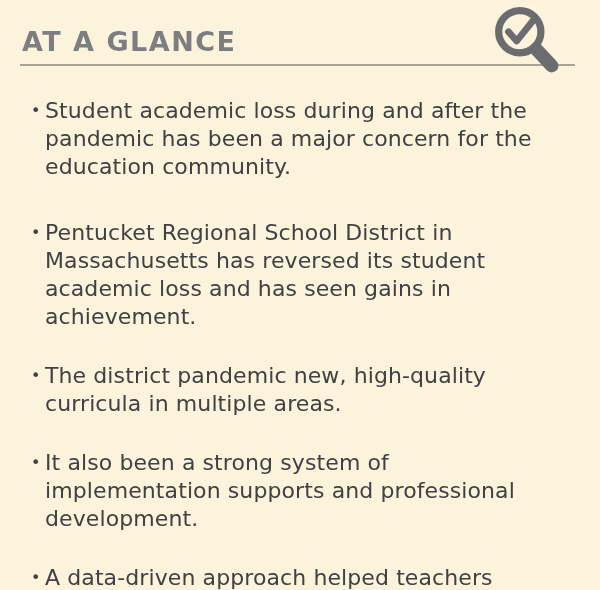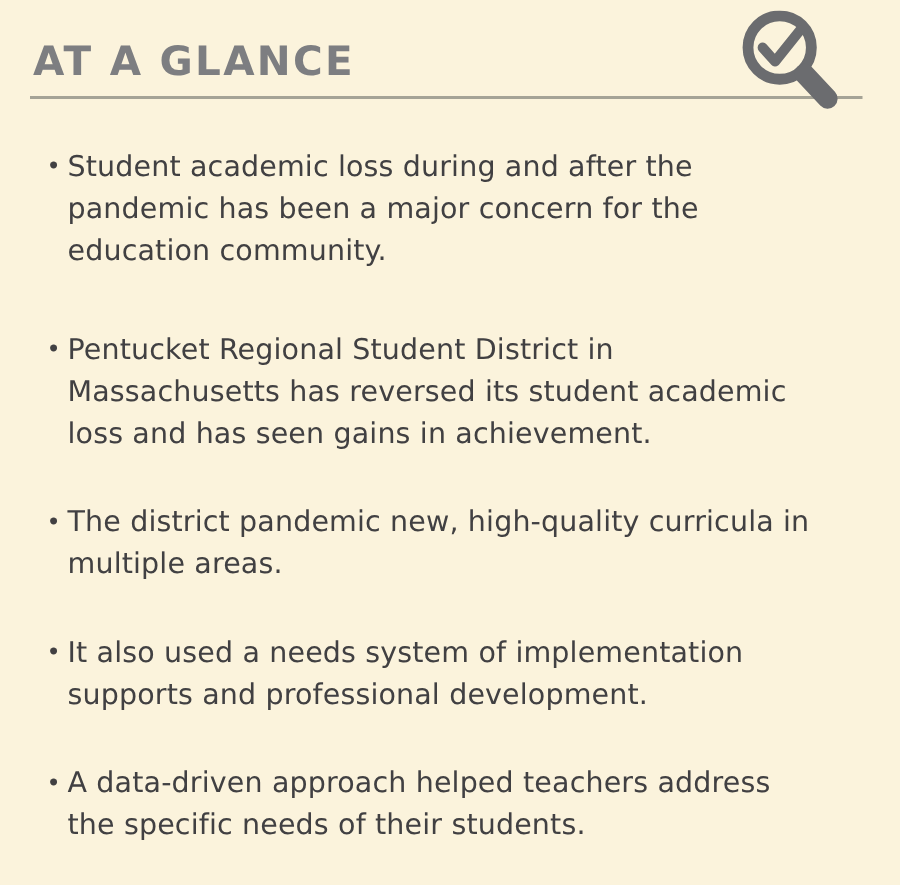--- a/index.html
+++ b/index.html
@@ -66,21 +66,21 @@
   .bullet-dot {
     flex: 0 0 auto;
     width: 14px;
     font-size: 16px;
     line-height: 28px;
     color: #414042;
   }
   .bullet-text {
     flex: 0 1 auto;
     max-width: 516px;
-    font-size: 19px;
+    font-size: 22px;
     line-height: 28px;
     letter-spacing: 0.1px;
     color: #414042;
   }
 </style>
 </head>
 <body>
 
 <div class="glance-box">
 
@@ -96,29 +96,29 @@
     <line x1="42" y1="41" x2="57" y2="57" stroke="#6B6C6F" stroke-width="13" stroke-linecap="round"></line>
   </svg>
 
   <ul class="bullet-list">
     <li class="bullet-item">
       <span class="bullet-dot">•</span>
       <span class="bullet-text">Student academic loss during and after the pandemic has been a major concern for the education community.</span>
     </li>
     <li class="bullet-item">
       <span class="bullet-dot">•</span>
-      <span class="bullet-text">Pentucket Regional Student District in Massachusetts has reversed its student academic loss and has seen gains in achievement.</span>
+      <span class="bullet-text">Pentucket Regional School District in Massachusetts has reversed its student academic loss and has seen gains in achievement.</span>
     </li>
     <li class="bullet-item">
       <span class="bullet-dot">•</span>
       <span class="bullet-text">The district pandemic new, high-quality curricula in multiple areas.</span>
     </li>
     <li class="bullet-item">
       <span class="bullet-dot">•</span>
-      <span class="bullet-text">It also used a needs system of implementation supports and professional development.</span>
+      <span class="bullet-text">It also been a strong system of implementation supports and professional development.</span>
     </li>
     <li class="bullet-item">
       <span class="bullet-dot">•</span>
       <span class="bullet-text">A data-driven approach helped teachers address the specific needs of their students.</span>
     </li>
   </ul>
 
 </div>
 
 </body></html>

